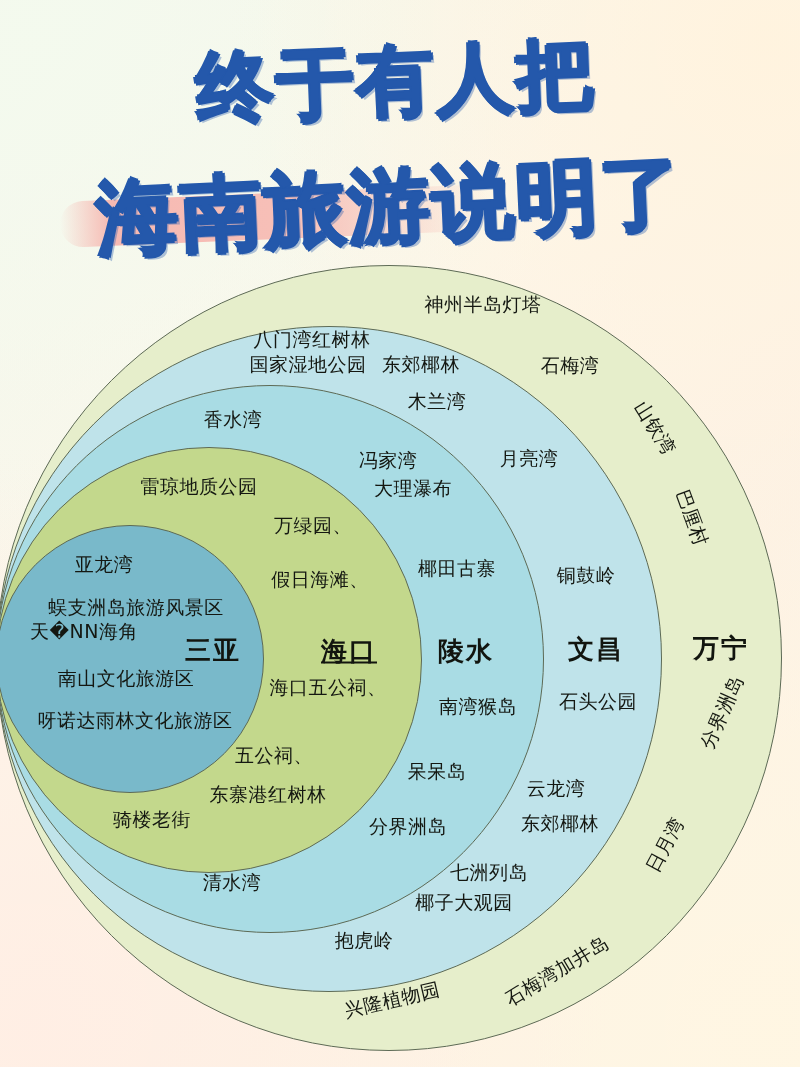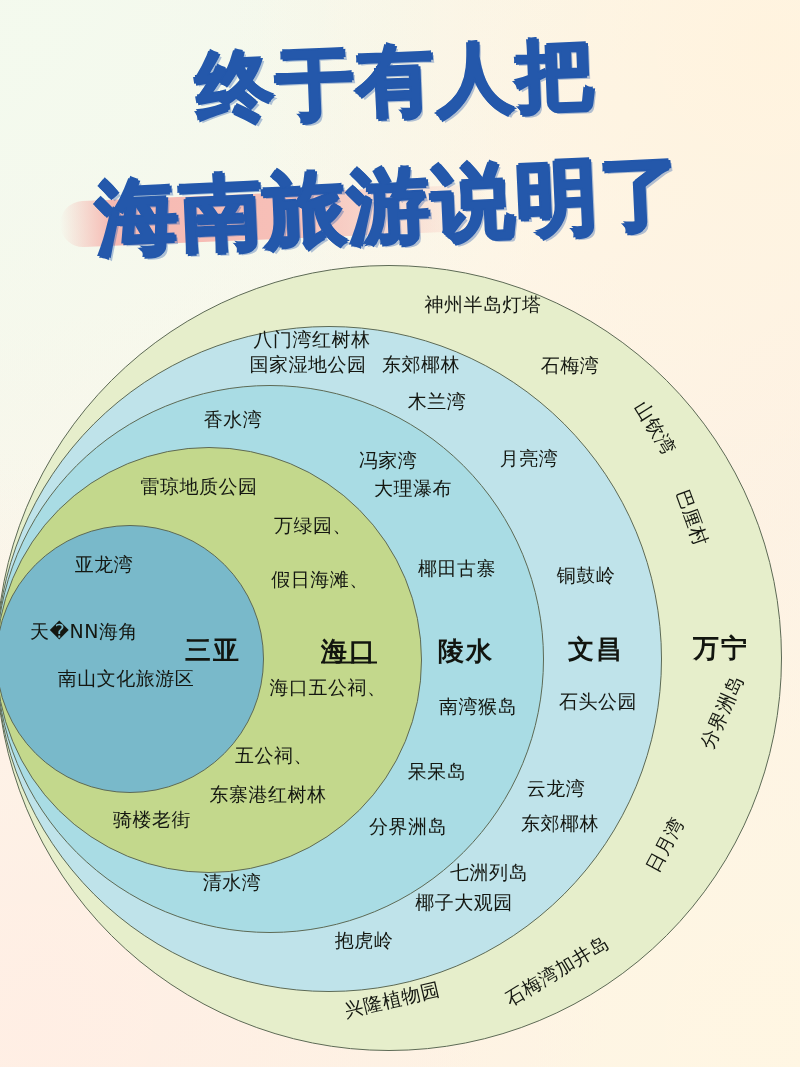--- a/index.html
+++ b/index.html
@@ -177,17 +177,19 @@
     <div class="spot" style="left:199px; top:487px;">雷琼地质公园</div>
     <div class="spot" style="left:265px; top:526px;margin-left:48px;">万绿园、</div>
     <div class="spot" style="left:320px; top:580px;">假日海滩、</div>
     <div class="spot" style="left:328px; top:688px;">海口五公祠、</div>
     <div class="spot" style="left:274px; top:756px;text-align:center;">五公祠、</div>
     <div class="spot" style="left:268px; top:795px;">东寨港红树林</div>
     <div class="spot" style="left:152px; top:820px;">骑楼老街</div>
     <div class="spot" style="left:232px; top:883px;">清水湾</div>
 
     <div class="spot" style="left:104px; top:565px;">亚龙湾</div>
+    <div class="spot tight" style="left:136px; top:608px;">蜈支洲岛旅游风景区</div>
     <div class="spot tight" style="left:84px; top:632px;text-align:right;">天�NN海角</div>
     <div class="spot" style="left:126px; top:679px;text-align:right;">南山文化旅游区</div>
+    <div class="spot" style="left:135px; top:721px;">呀诺达雨林文化旅游区</div>
 
   </div>
 </div>
 
 </body></html>

